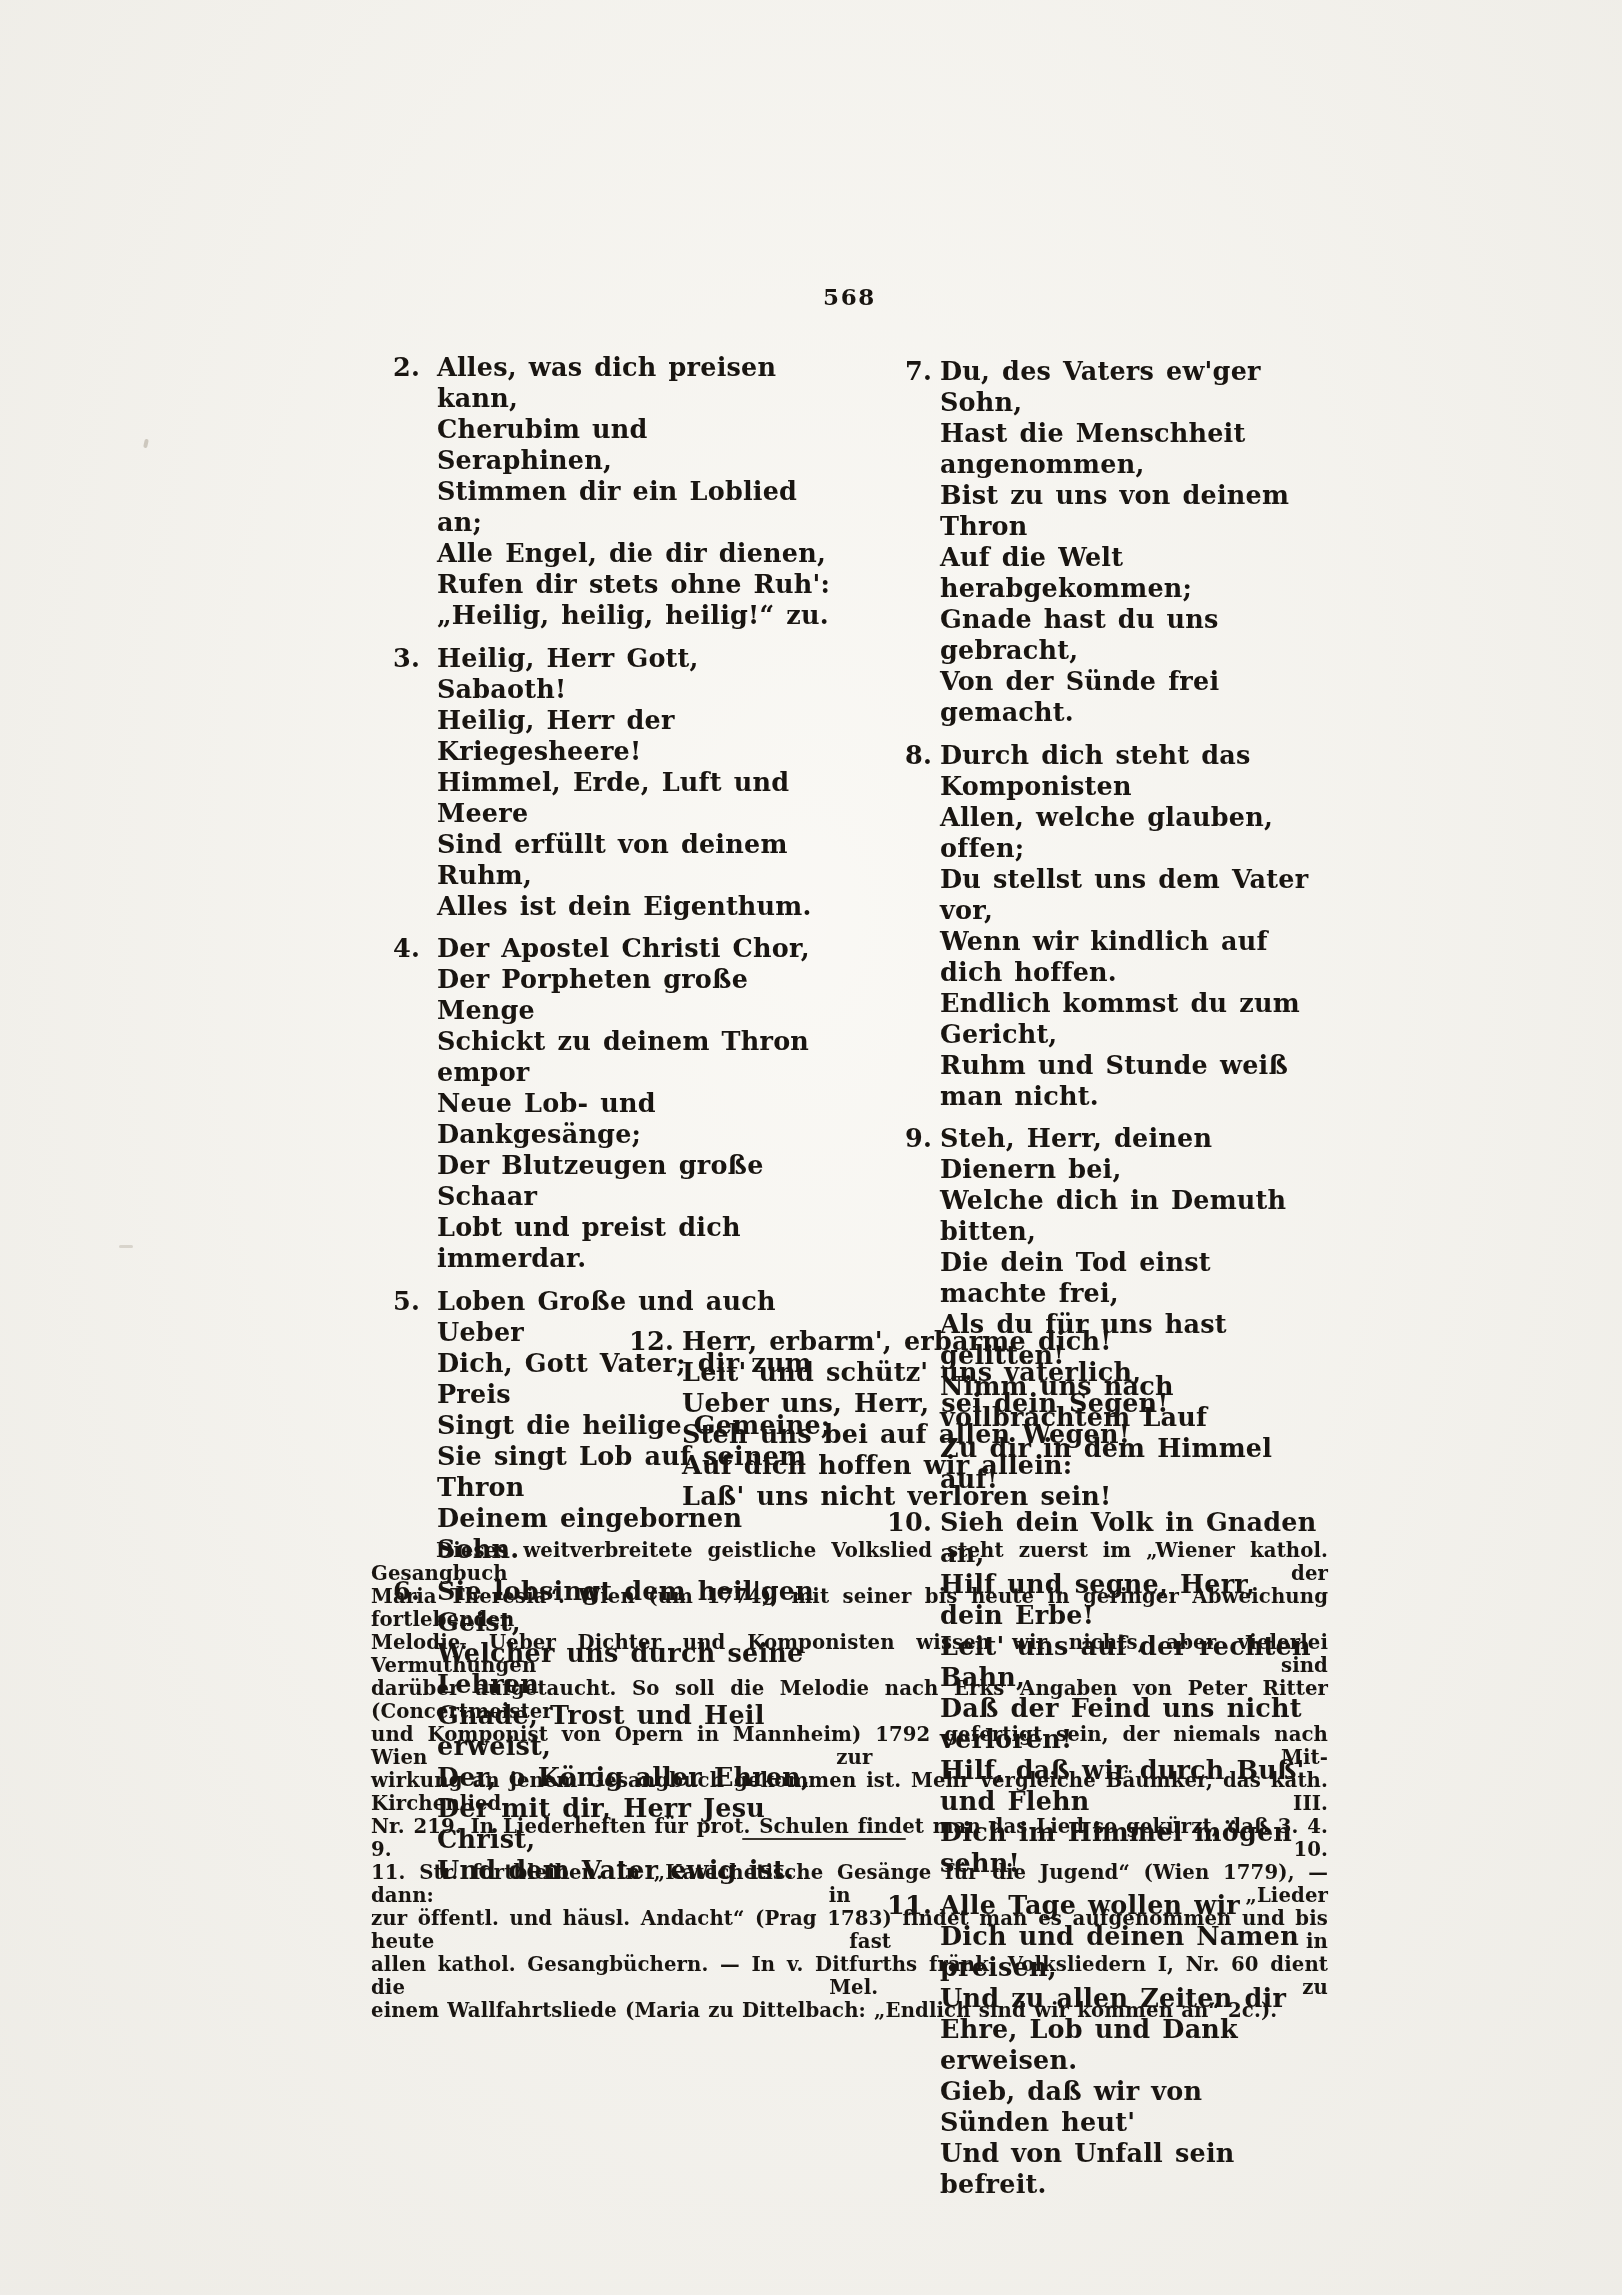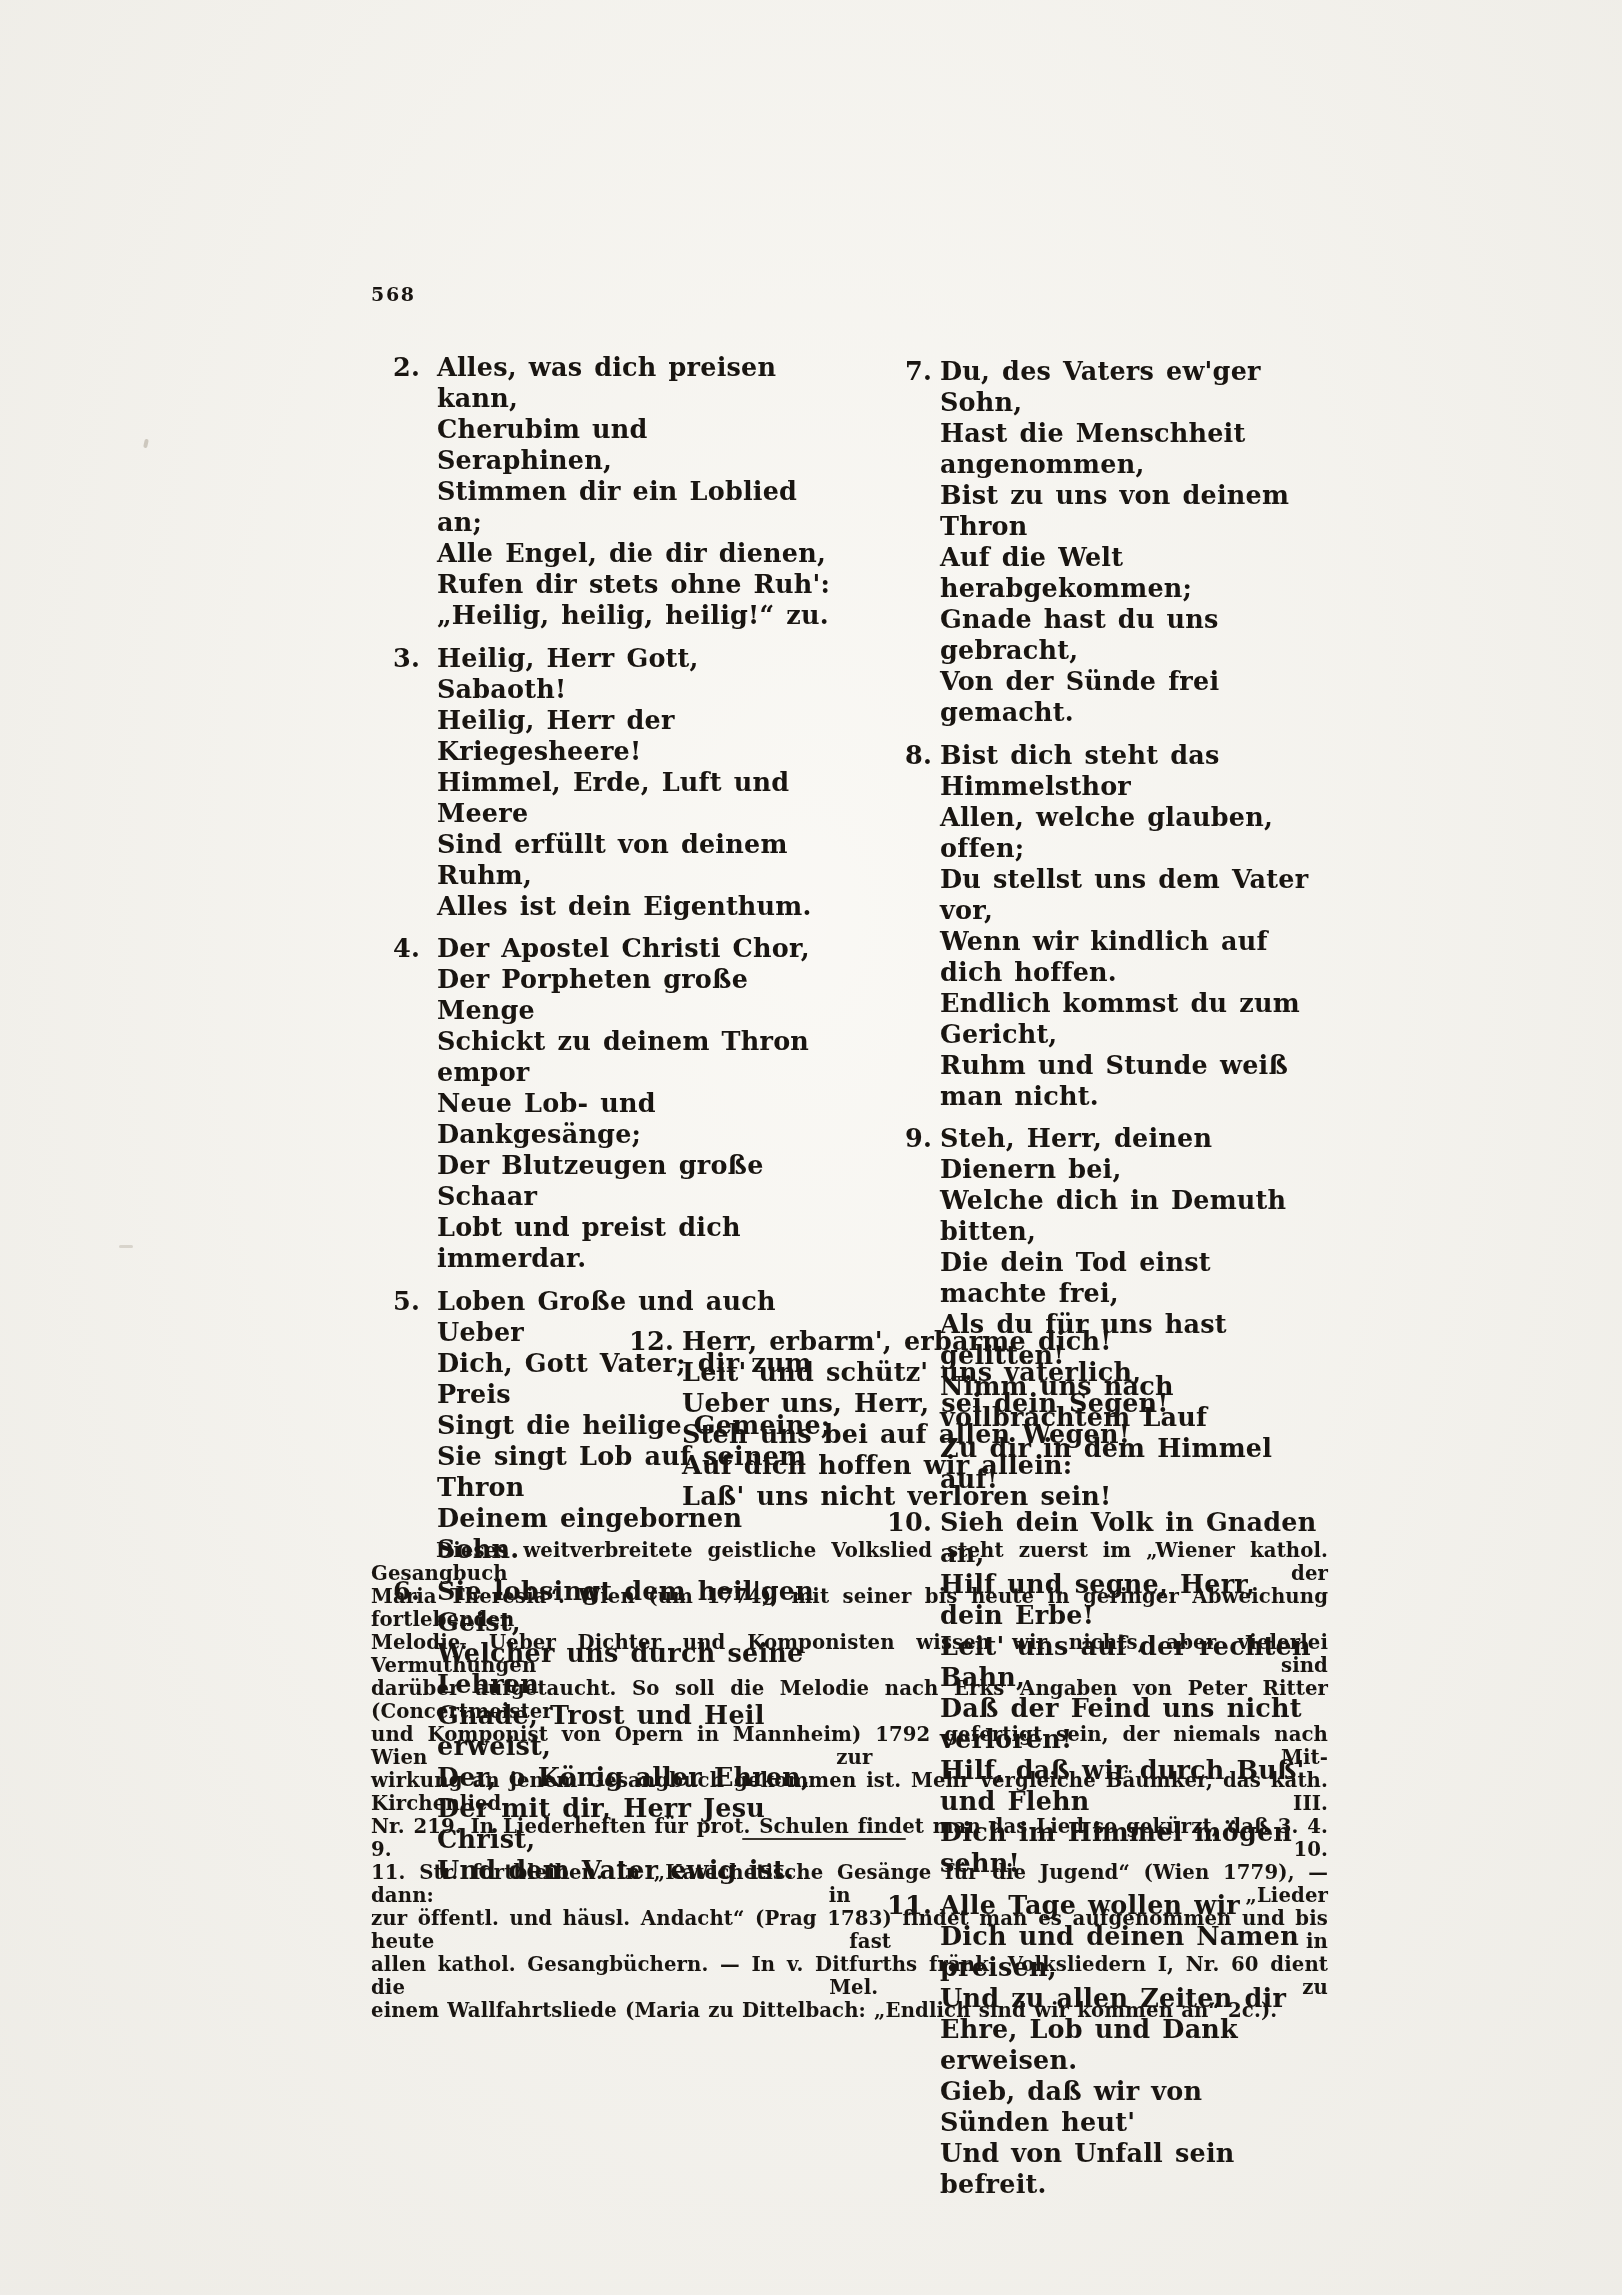--- a/index.html
+++ b/index.html
@@ -8,21 +8,21 @@
     width:1622px;height:2295px;
     background:
       radial-gradient(ellipse at 50% 40%, rgba(255,255,255,0.35), rgba(0,0,0,0.035) 95%),
       #f7f5ef;
     font-family:"DejaVu Serif", serif;
     color:#191511;
     overflow:hidden;
   }
   .page-number{
     position:absolute;left:371px;top:283px;width:957px;
-    font-size:19px;font-weight:bold;letter-spacing:1.7px;
+    text-align:center;font-size:23px;font-weight:bold;letter-spacing:1.7px;
   }
   .col{position:absolute;width:440px;}
   .col-left{left:393px;top:352px;}
   .col-right{left:881px;top:356px;}
   .verse{
     position:relative;margin-bottom:11.6px;
     font-size:25.5px;line-height:31px;font-weight:bold;
     letter-spacing:0.2px;word-spacing:2.9px;
   }
   .col-left .verse{padding-left:44px;}
@@ -121,21 +121,21 @@
           <div class="tline">Hast die Menschheit angenommen,</div>
           <div class="tline">Bist zu uns von deinem Thron</div>
           <div class="tline">Auf die Welt herabgekommen;</div>
           <div class="tline">Gnade hast du uns gebracht,</div>
           <div class="tline">Von der Sünde frei gemacht.</div>
         </div>
     </div>
     <div class="verse">
       <span class="vnum">8.</span>
       <div class="vlines">
-          <div class="tline">Bist dich steht das Himmelsthor</div>
+          <div class="tline">Durch dich steht das Komponisten</div>
           <div class="tline">Allen, welche glauben, offen;</div>
           <div class="tline">Du stellst uns dem Vater vor,</div>
           <div class="tline">Wenn wir kindlich auf dich hoffen.</div>
           <div class="tline">Endlich kommst du zum Gericht,</div>
           <div class="tline">Ruhm und Stunde weiß man nicht.</div>
         </div>
     </div>
     <div class="verse">
       <span class="vnum">9.</span>
       <div class="vlines">

